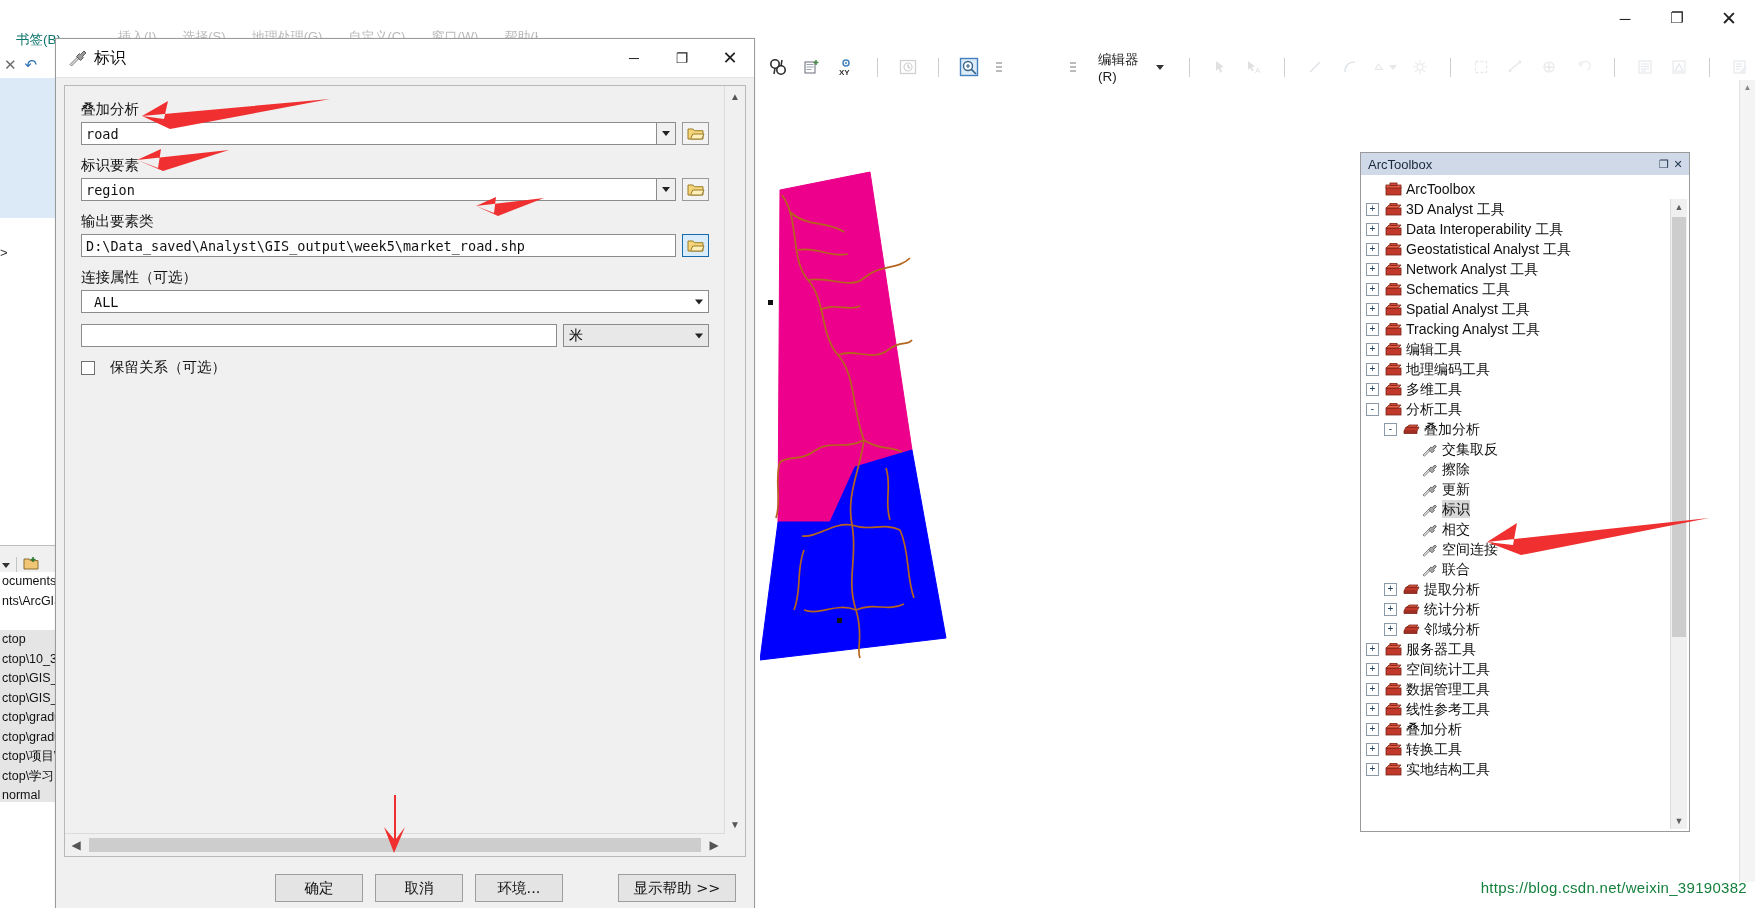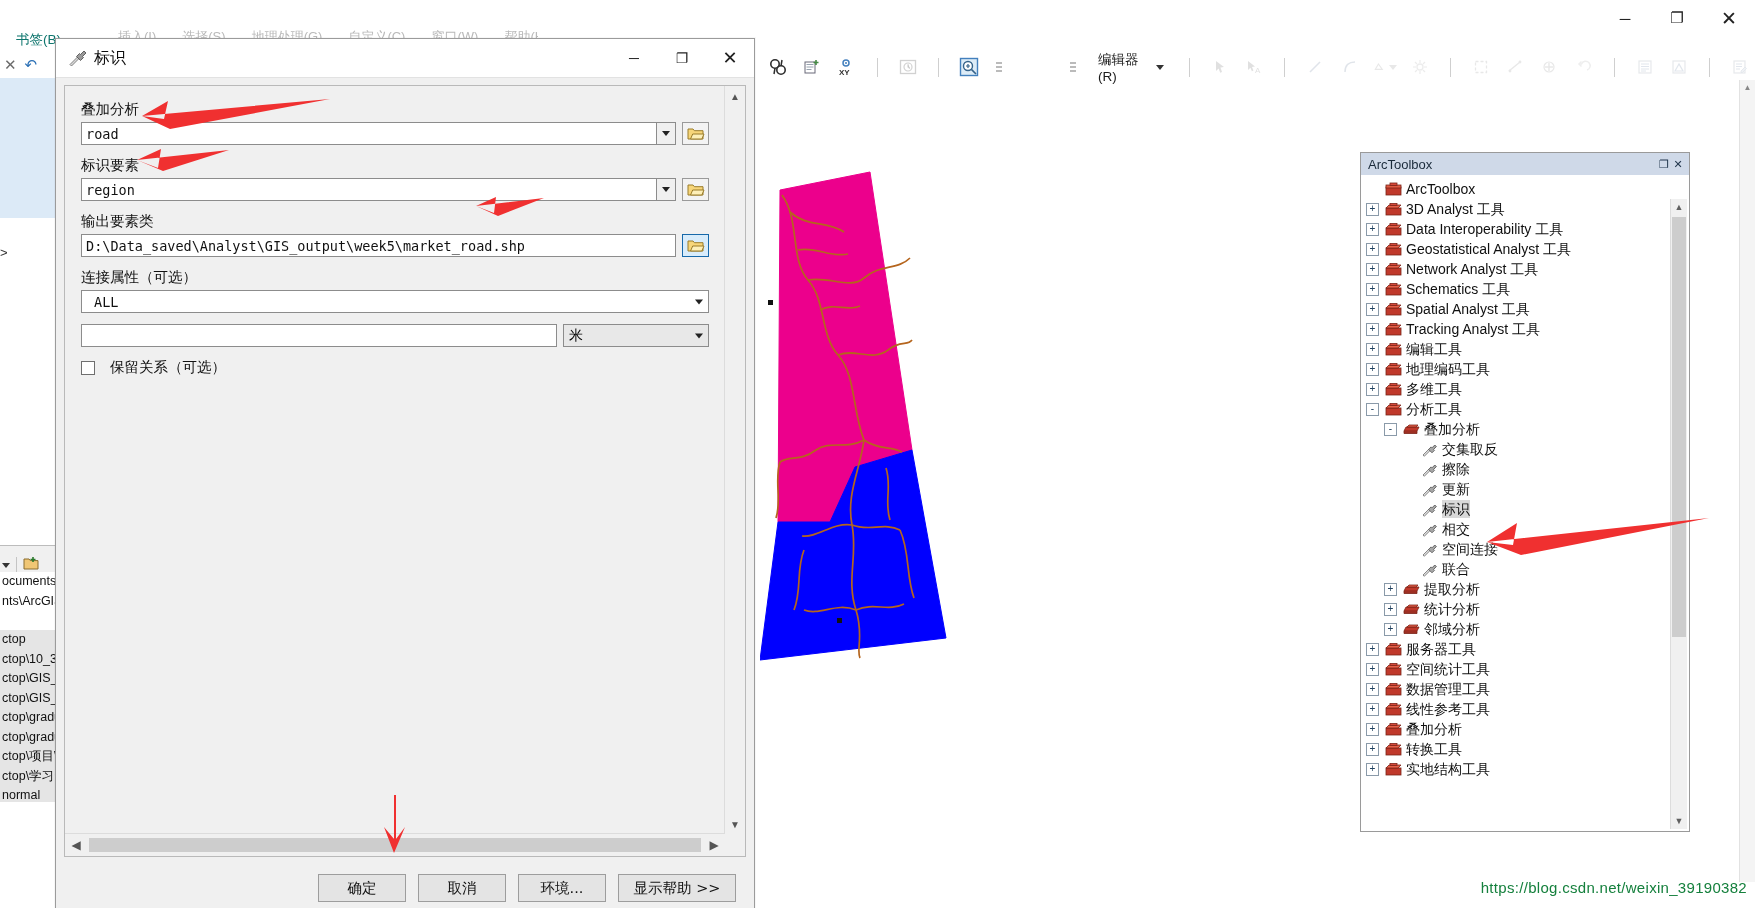--- a/index.html
+++ b/index.html
@@ -118,21 +118,21 @@
   #dlg-hs{position:absolute;left:0;right:20px;bottom:0;height:22px;background:#f0f0f0;border-top:1px solid #dcdcdc;
           display:flex;align-items:center;}
   #dlg-hs .arr{width:22px;height:22px;display:flex;align-items:center;justify-content:center;color:#555;font-size:12px;}
   #dlg-hthumb{flex:1;height:14px;margin:0 2px;background:#cdcdcd;}
 
   #dlg-footer{position:absolute;left:0;right:0;bottom:0;height:62px;display:flex;align-items:center;
               justify-content:flex-end;gap:12px;padding-right:18px;box-sizing:border-box;}
   .dbtn{min-width:88px;height:28px;padding:0 12px;background:#e4e4e4;border:1px solid #9d9d9d;
         box-sizing:border-box;display:flex;align-items:center;justify-content:center;
         font-size:14.5px;color:#111;font-family:"DejaVu Sans","Liberation Sans",sans-serif;}
-  .dbtn.wide{min-width:118px;}
+  .dbtn.wide{min-width:118px;margin-left:43px;}
 
   
   .arrow-svg{position:absolute;pointer-events:none;}
 
   
   #wm{position:absolute;right:8px;bottom:12px;font-size:15px;color:#15803d;
       font-family:"Liberation Sans",sans-serif;letter-spacing:.3px;}
   
   #app-vscroll{position:absolute;right:0;top:80px;width:15px;bottom:26px;background:#f4f4f4;border-left:1px solid #e2e2e2;}
   #app-vscroll .arr{height:15px;display:flex;align-items:center;justify-content:center;font-size:8px;color:#888;}

